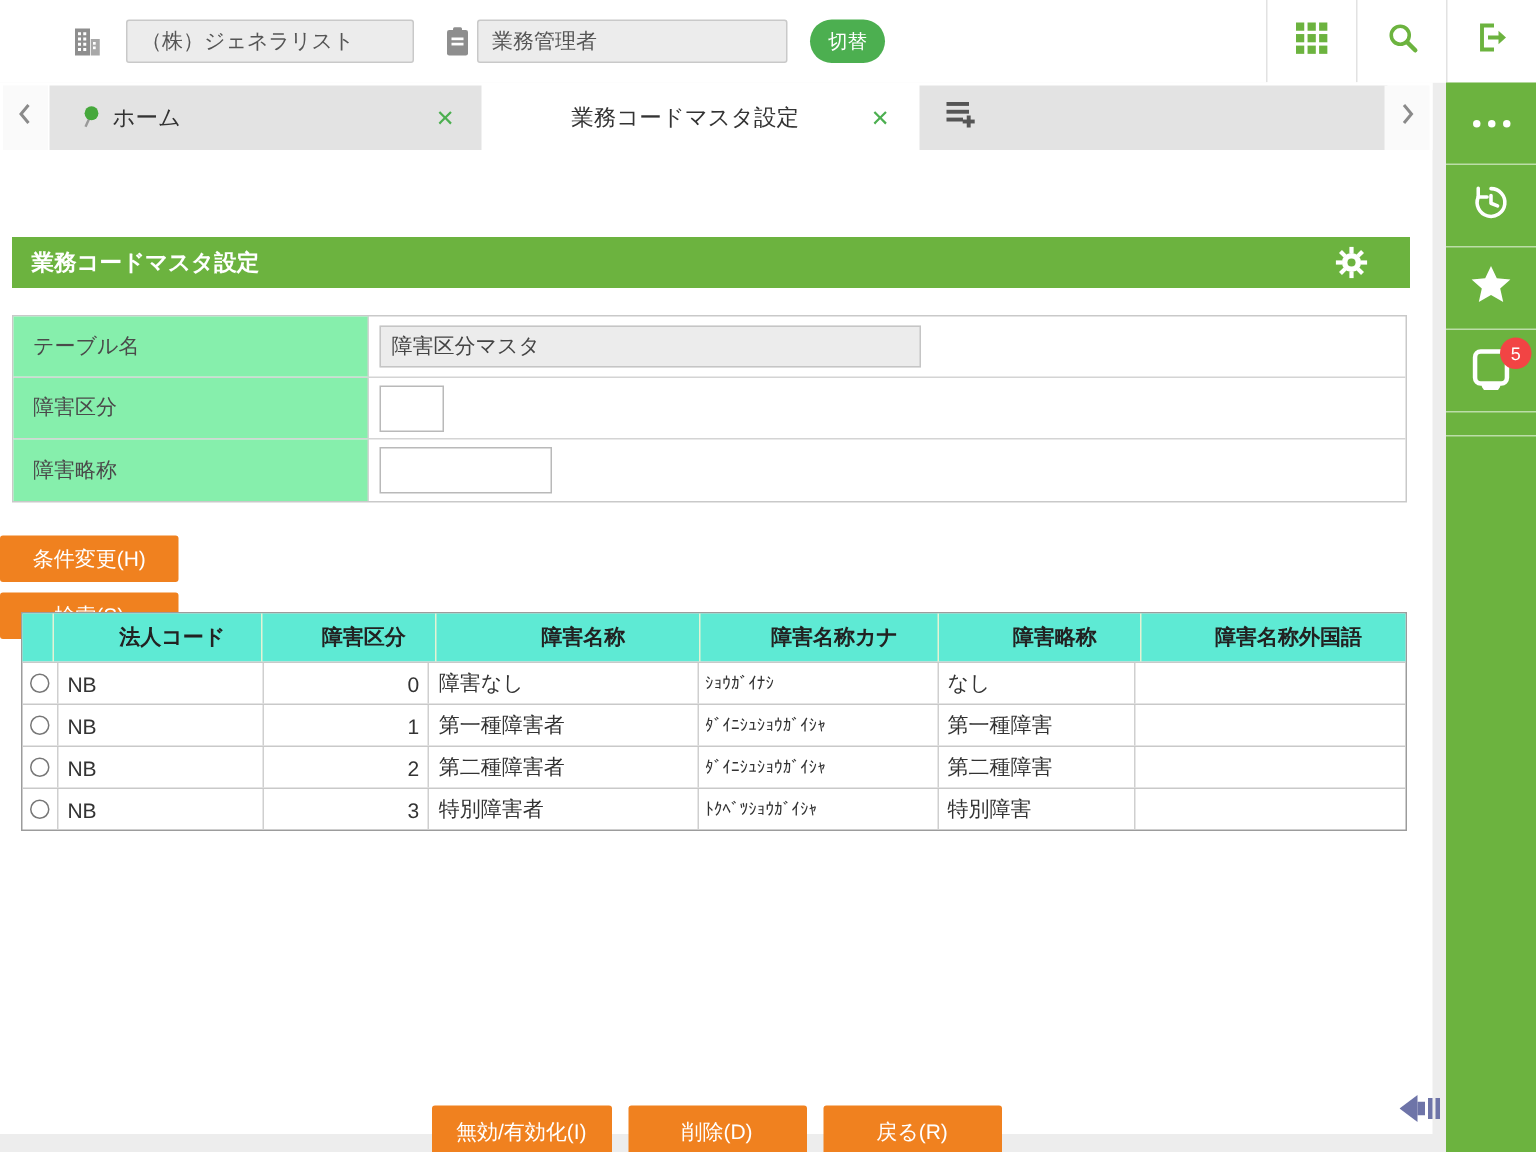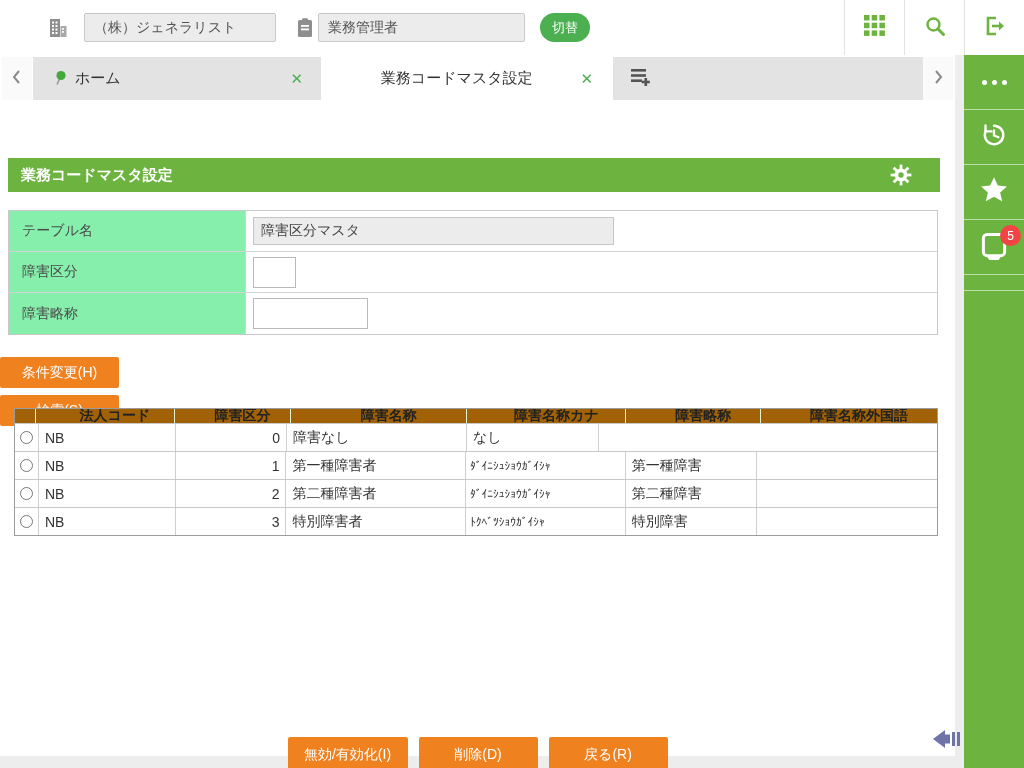--- a/index.html
+++ b/index.html
@@ -74,21 +74,21 @@
   
   .orange-btn {
     background:#f0811f; color:#fff; border:none; border-radius:2px;
     font-family:inherit; font-size:14px; cursor:pointer;
   }
   .search-btn-row { position:absolute; left:0; top:302px; width:948px; display:flex; justify-content:center; gap:7px;flex-direction:column; }
   .search-btn-row .orange-btn { width:119px; height:31px; }
   
   .results-table { position:absolute; left:14px; top:353px; width:924px; border:1px solid #9c9c9c; background:#fff; }
   .tr { display:flex; }
-  .th-row { height:14px; background:#a16207;gap:20px; }
+  .th-row { height:32px; background:#5eead4;gap:20px; }
   .td-row { height:28px; border-top:1px solid #c9c9c9; }
   .cell { display:flex; align-items:center; overflow:hidden; white-space:nowrap; }
   .th-row .cell { justify-content:center; font-weight:bold; font-size:14px; color:#222; border-right:1px solid #e4f2d4; }
   .td-row .cell { font-size:14px; color:#333; border-right:1px solid #cfcfcf; }
   .tr .cell:last-child { border-right:none; }
   .c0{width:24px; justify-content:center;} .c1{width:137px;} .c2{width:111px;} .c3{width:180px;}
   .c4{width:160px;} .c5{width:132px;} .c6{width:180px;}
   .td-row .c1,.td-row .c3,.td-row .c5 { padding-left:6px; }
   .td-row .c2 { justify-content:flex-end; padding-right:6px; }
   .td-row .c4 { padding-left:4px; font-size:11.5px; }
@@ -294,20 +294,21 @@
       <div class="cell c6">障害名称外国語</div>
     </div>
 
     <div class="tr td-row">
       <div class="cell c0">
           <span class="radio"></span>
         </div>
       <div class="cell c1">NB</div>
       <div class="cell c2">0</div>
       <div class="cell c3">障害なし</div>
+      <div class="cell c4">ｼｮｳｶﾞｲﾅｼ</div>
       <div class="cell c5">なし</div>
       <div class="cell c6"></div>
     </div>
 
     <div class="tr td-row">
       <div class="cell c0">
           <span class="radio"></span>
         </div>
       <div class="cell c1">NB</div>
       <div class="cell c2">1</div>

